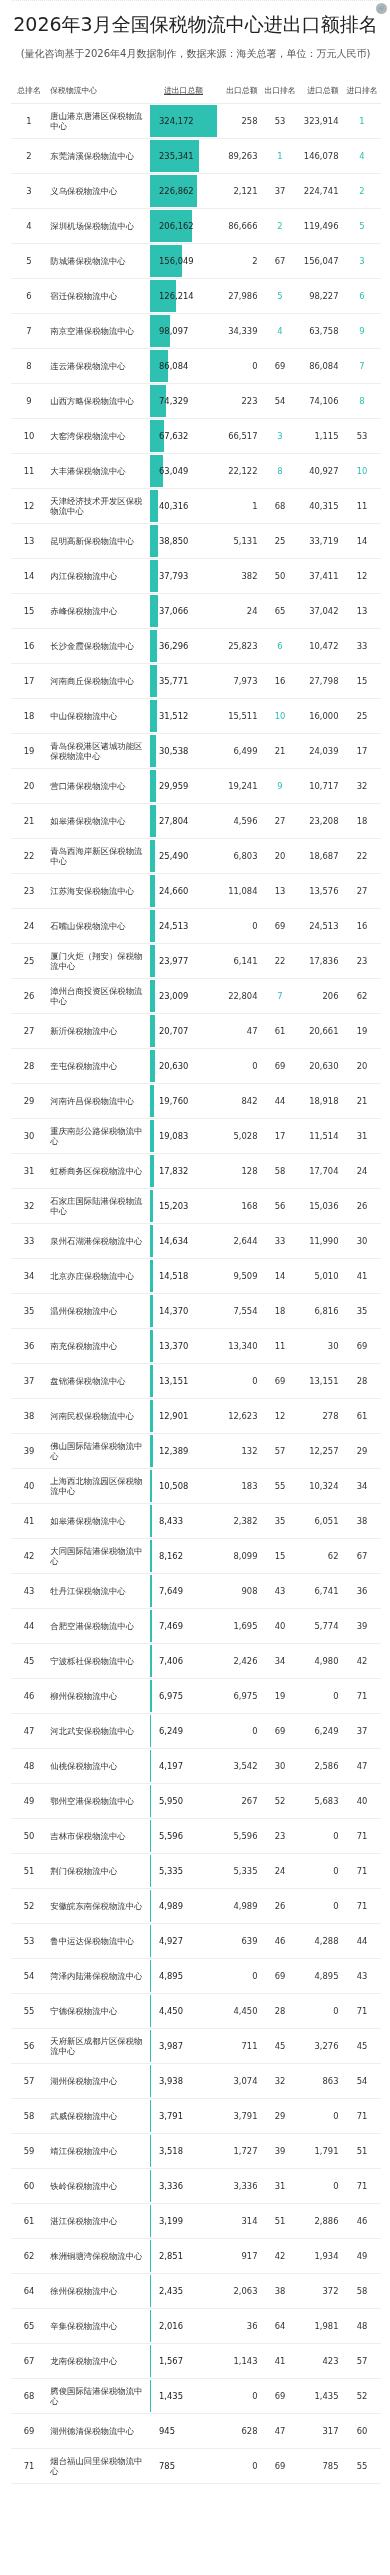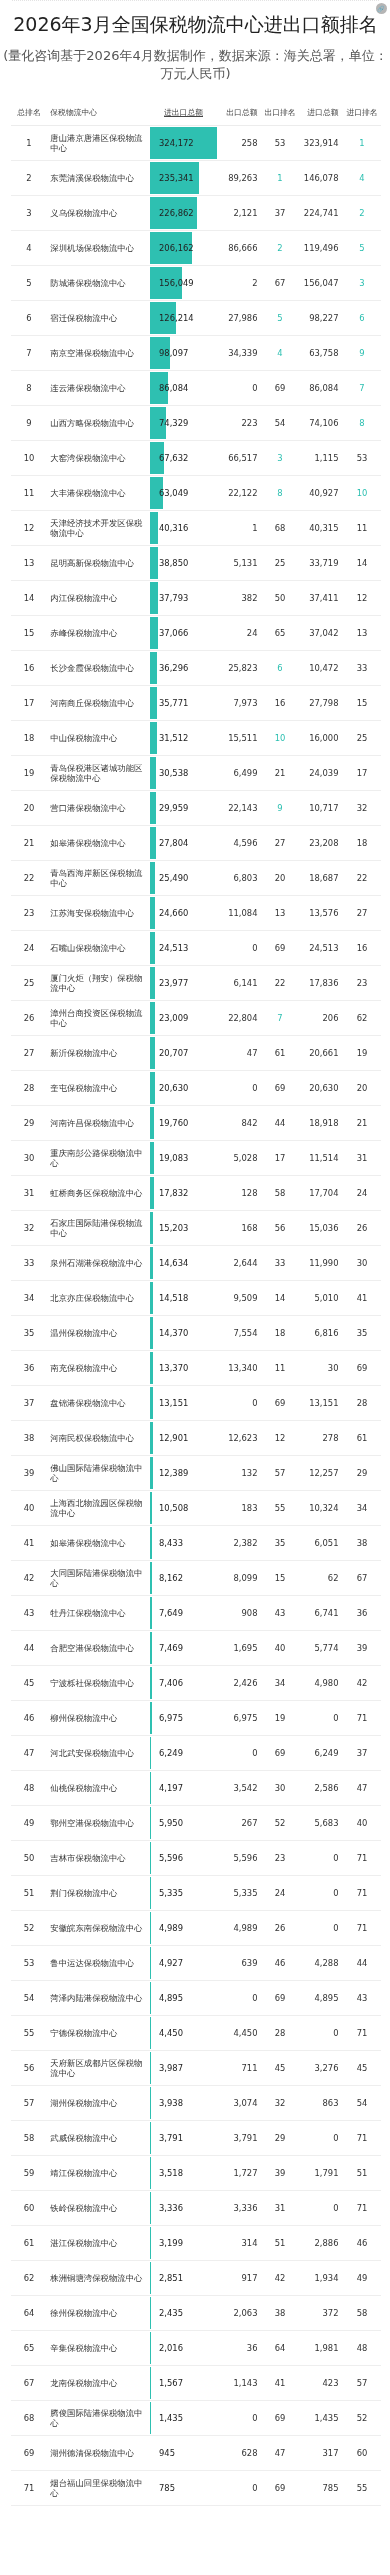--- a/index.html
+++ b/index.html
@@ -29,21 +29,21 @@
   .title {
     text-align: center;
     font-size: 19px;
     font-weight: normal;
     color: #222;
     margin-top: 10px;
     letter-spacing: 0;
   }
   .subtitle {
     text-align: center;
-    font-size: 13px;
+    font-size: 10px;
     color: #555;
     margin-top: 9px;
   }
   table.rank {
     width: 368px;
     margin: 15.6px 0 0 11px;
     border-collapse: collapse;
     table-layout: fixed;
   }
   table.rank th {
@@ -289,21 +289,21 @@
         <td class="total-cell"><div class="bar" style="width:6.1px"></div><span class="bar-val">30,538</span></td>
         <td class="num">6,499</td>
         <td class="r">21</td>
         <td class="num">24,039</td>
         <td class="r">17</td>
       </tr>
       <tr>
         <td class="rank-cell">20</td>
         <td class="name-cell">营口港保税物流中心</td>
         <td class="total-cell"><div class="bar" style="width:6.1px"></div><span class="bar-val">29,959</span></td>
-        <td class="num">22,143</td>
+        <td class="num">19,241</td>
         <td class="r hi">9</td>
         <td class="num">10,717</td>
         <td class="r">32</td>
       </tr>
       <tr>
         <td class="rank-cell">21</td>
         <td class="name-cell">如皋港保税物流中心</td>
         <td class="total-cell"><div class="bar" style="width:5.6px"></div><span class="bar-val">27,804</span></td>
         <td class="num">4,596</td>
         <td class="r">27</td>

